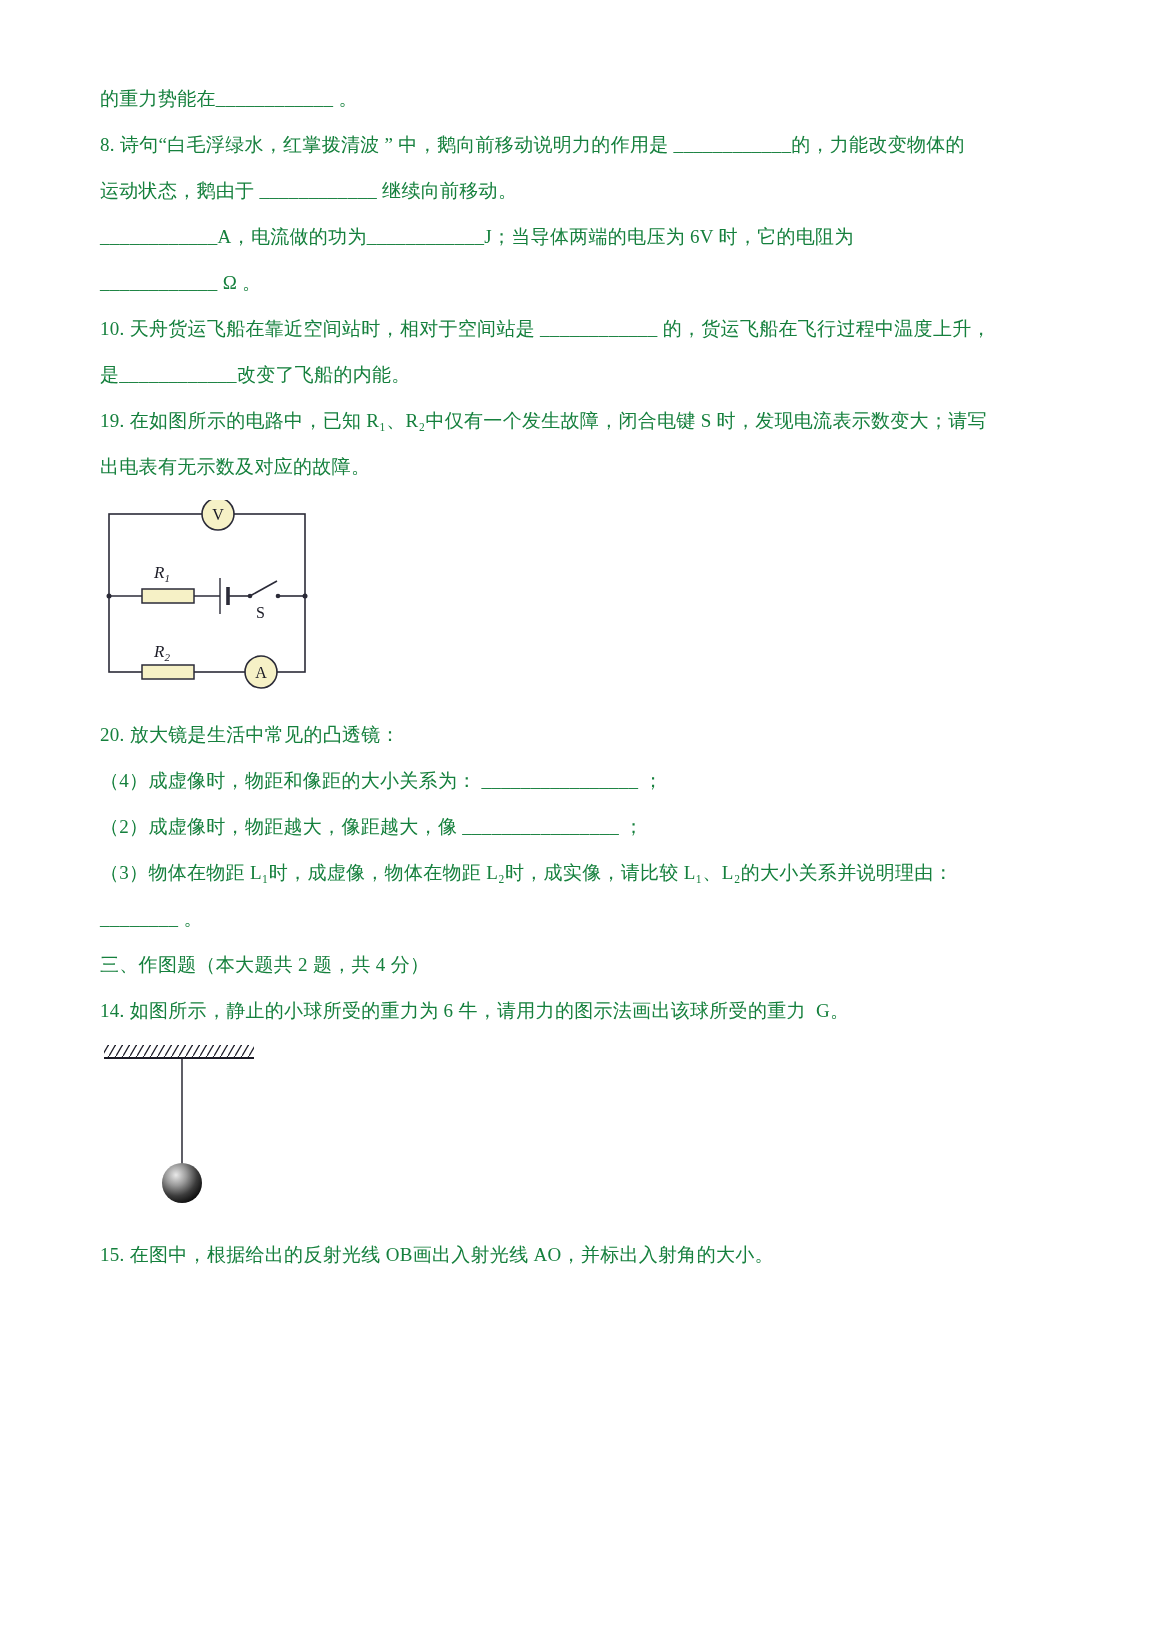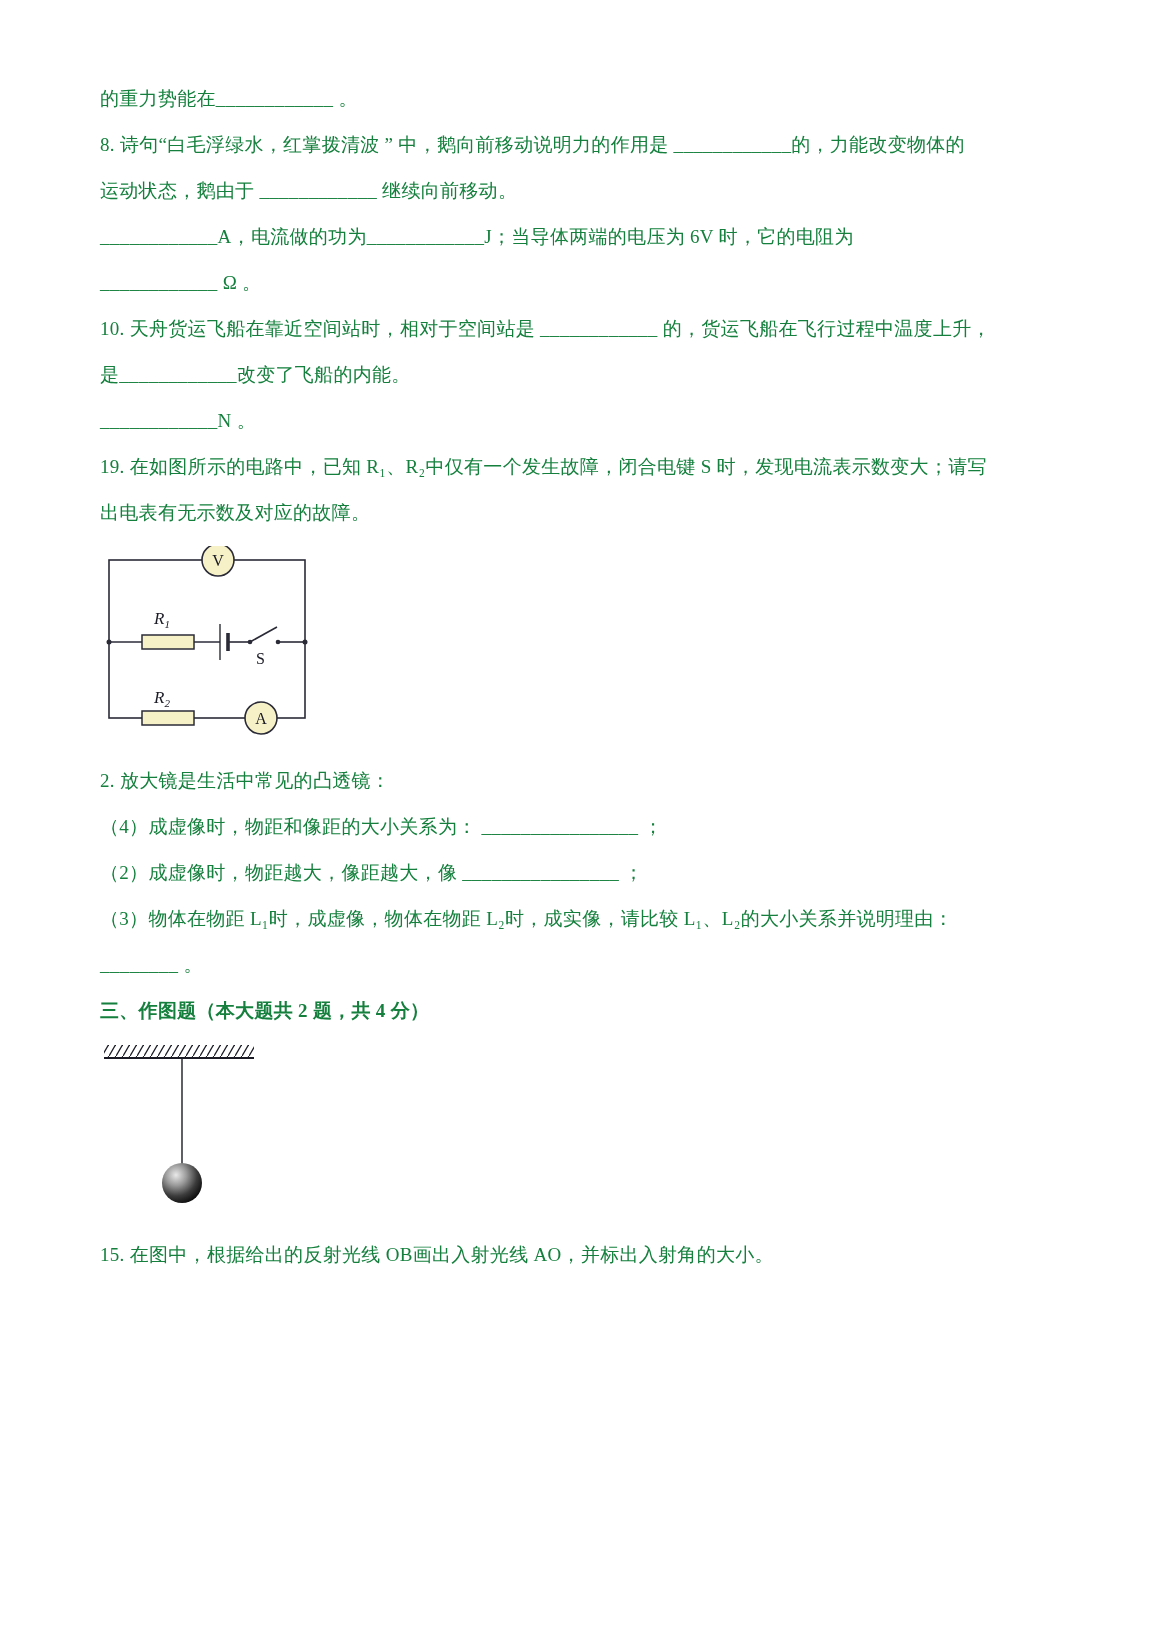--- a/index.html
+++ b/index.html
@@ -15,21 +15,21 @@
     font-family:"Liberation Serif","DejaVu Serif",serif;
     color:#15803d;
   }
   .ln{
     margin:0 0 21px 0;
     font-size:19px;
     line-height:25px;
     white-space:pre-wrap;
     letter-spacing:0.3px;
   }
-  .ln.bold{font-weight:bold;}
+  .ln.bold{font-weight:normal;}
   .fig{margin:14px 0 26px 2px;}
   .fig14{margin:10px 0 18px 2px;}
   svg text{font-family:"Liberation Serif","DejaVu Serif",serif;}
   .var-label{font-style:italic;}
 </style>
 </head>
 <body>
 
 <div class="page">
 
@@ -37,21 +37,20 @@
 
   <p class="ln">8. 诗句“白毛浮绿水，红掌拨清波 ” 中，鹅向前移动说明力的作用是 ____________的，力能改变物体的</p>
   <p class="ln">运动状态，鹅由于 ____________ 继续向前移动。</p>
 
   <p class="ln">____________A，电流做的功为____________J；当导体两端的电压为 6V 时，它的电阻为</p>
   <p class="ln">____________ Ω 。</p>
 
   <p class="ln">10. 天舟货运飞船在靠近空间站时，相对于空间站是 ____________ 的，货运飞船在飞行过程中温度上升，</p>
   <p class="ln">是____________改变了飞船的内能。</p>
 
-  <p class="ln">____________N 。</p>
 
   <p class="ln">19. 在如图所示的电路中，已知 R₁、R₂中仅有一个发生故障，闭合电键 S 时，发现电流表示数变大；请写</p>
   <p class="ln">出电表有无示数及对应的故障。</p>
 
   <div class="fig">
     <svg width="214" height="192" viewBox="0 0 214 192">
 
       <rect x="7" y="14" width="196" height="158" fill="none" stroke="#2b2b38" stroke-width="1.6"></rect>
 
       <line x1="7" y1="96" x2="118" y2="96" stroke="#2b2b38" stroke-width="1.6"></line>
@@ -76,28 +75,29 @@
       <text x="52" y="157" font-size="17" class="var-label" fill="#1b1b26"><tspan>R</tspan><tspan dy="4" font-size="11">2</tspan></text>
 
       <circle cx="116" cy="14" r="16" fill="#f6f1c6" stroke="#2b2b38" stroke-width="1.6"></circle>
       <text x="116" y="20" font-size="16" text-anchor="middle" fill="#1b1b26">V</text>
 
       <circle cx="159" cy="172" r="16" fill="#f6f1c6" stroke="#2b2b38" stroke-width="1.6"></circle>
       <text x="159" y="178" font-size="16" text-anchor="middle" fill="#1b1b26">A</text>
     </svg>
   </div>
 
-  <p class="ln">2. 放大镜是生活中常见的凸透镜：</p>
+  <p class="ln">20. 放大镜是生活中常见的凸透镜：</p>
   <p class="ln">（4）成虚像时，物距和像距的大小关系为： ________________ ；</p>
   <p class="ln">（2）成虚像时，物距越大，像距越大，像 ________________ ；</p>
   <p class="ln">（3）物体在物距 L₁时，成虚像，物体在物距 L₂时，成实像，请比较 L₁、L₂的大小关系并说明理由：</p>
   <p class="ln">________ 。</p>
 
   <p class="ln bold">三、作图题（本大题共 2 题，共 4 分）</p>
 
+  <p class="ln">14. 如图所示，静止的小球所受的重力为 6 牛，请用力的图示法画出该球所受的重力  G。</p>
 
   <div class="fig14">
     <svg width="168" height="176" viewBox="0 0 168 176">
       <defs>
         <pattern id="hatch" width="7" height="12" patternUnits="userSpaceOnUse">
           <line x1="0" y1="12" x2="7" y2="0" stroke="#1b1b26" stroke-width="1.3"></line>
         </pattern>
         <radialGradient id="ballGrad" cx="35%" cy="30%" r="75%">
           <stop offset="0%" stop-color="#e9e9e9"></stop>
           <stop offset="35%" stop-color="#9a9a9a"></stop>

